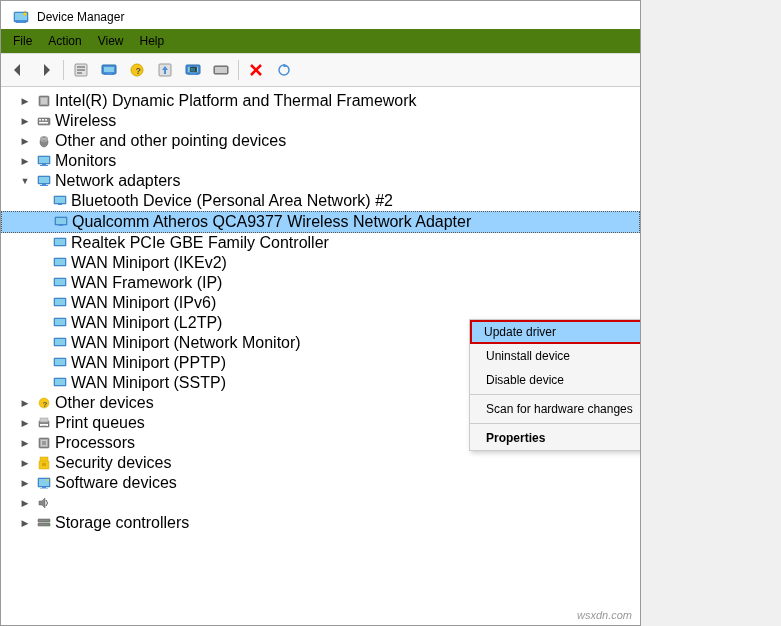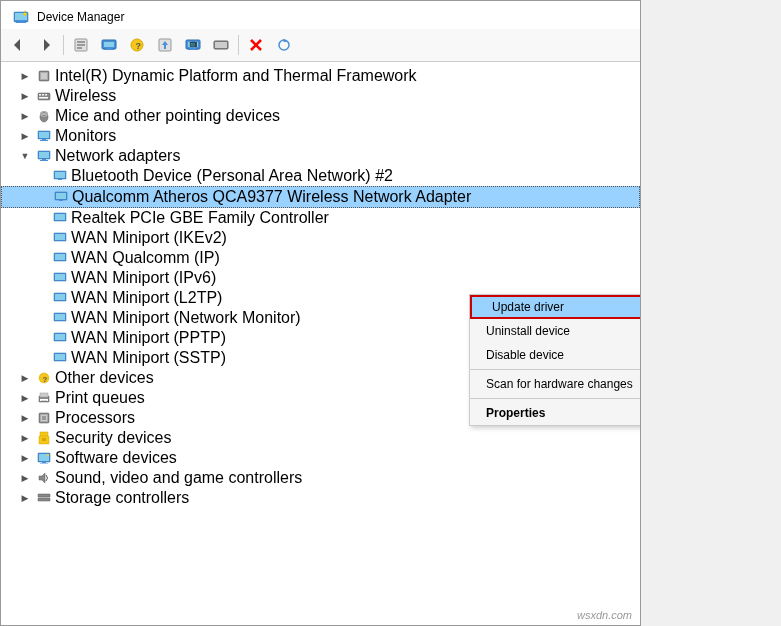--- a/index.html
+++ b/index.html
@@ -139,21 +139,21 @@
     .context-menu-item {
       padding: 5px 16px;
       cursor: pointer;
       font-size: 12px;
       color: #000;
     }
     .context-menu-item.highlighted {
       background: #99d1ff;
       border: 2px solid #cc0000;
       font-weight: normal;
-      padding: 3px 20px;
+      padding: 3px 12px;
     }
     .context-menu-item.bold-item {
       font-weight: bold;
     }
     .context-menu-separator {
       height: 1px;
       background: #ccc;
       margin: 2px 0;
     }
 
@@ -180,20 +180,26 @@
         <rect x="5" y="12" width="6" height="1.5" fill="#4a90d9"></rect>
         <rect x="3" y="13" width="10" height="1" fill="#4a90d9"></rect>
         <circle cx="12" cy="5" r="1.5" fill="#ffd700" stroke="#cba500" stroke-width="0.3"></circle>
         <line x1="11" y1="3.5" x2="13" y2="2" stroke="#cba500" stroke-width="0.5"></line>
         <line x1="12" y1="3" x2="12" y2="1.5" stroke="#cba500" stroke-width="0.5"></line>
       </svg>
     </div>
     <span class="title-bar-text">Device Manager</span>
   </div>
 
+  <div class="menu-bar">
+    <span class="menu-item">File</span>
+    <span class="menu-item">Action</span>
+    <span class="menu-item">View</span>
+    <span class="menu-item">Help</span>
+  </div>
 
   <div class="toolbar">
     <button class="toolbar-btn">
       <svg width="16" height="16" viewBox="0 0 16 16">
           <polygon points="10,2 4,8 10,14" fill="#555"></polygon>
         </svg>
     </button>
     <button class="toolbar-btn">
       <svg width="16" height="16" viewBox="0 0 16 16">
           <polygon points="6,2 12,8 6,14" fill="#555"></polygon>
@@ -294,21 +300,21 @@
         <span class="indent"></span>
         <span class="expand-btn">▶</span>
         <span class="item-icon">
           <svg width="14" height="14" viewBox="0 0 14 14">
             <ellipse cx="7" cy="8" rx="4" ry="5" fill="#888" stroke="#555" stroke-width="0.5"></ellipse>
             <ellipse cx="7" cy="5" rx="4" ry="3" fill="#aaa"></ellipse>
             <line x1="7" y1="3" x2="7" y2="7" stroke="#555" stroke-width="0.8"></line>
             <circle cx="7" cy="5" r="1" fill="#ccc"></circle>
           </svg>
         </span>
-        <span class="item-label">Mice and other pointing devices</span>
+        <span class="item-label">Other and other pointing devices</span>
       </div>
 
       <div class="tree-item">
         <span class="indent"></span>
         <span class="expand-btn">▶</span>
         <span class="item-icon">
           <svg width="14" height="14" viewBox="0 0 14 14">
             <rect x="1" y="2" width="12" height="8" fill="#4a90d9" stroke="#2a6fad" stroke-width="0.5" rx="0.5"></rect>
             <rect x="2" y="3" width="10" height="6" fill="#87ceeb"></rect>
             <rect x="5" y="10" width="4" height="1" fill="#4a90d9"></rect>
@@ -389,21 +395,21 @@
       <div class="tree-item">
         <span class="indent"></span>
         <span class="indent"></span>
         <span class="expand-btn" style="visibility:hidden">▶</span>
         <span class="item-icon">
             <svg width="14" height="14" viewBox="0 0 14 14">
               <rect x="1" y="2" width="12" height="8" fill="#4a90d9" stroke="#2a6fad" stroke-width="0.5" rx="0.5"></rect>
               <rect x="2" y="3" width="10" height="6" fill="#87ceeb"></rect>
             </svg>
           </span>
-        <span class="item-label">WAN Qualcomm (IP)</span>
+        <span class="item-label">WAN Framework (IP)</span>
       </div>
 
       <div class="tree-item">
         <span class="indent"></span>
         <span class="indent"></span>
         <span class="expand-btn" style="visibility:hidden">▶</span>
         <span class="item-icon">
             <svg width="14" height="14" viewBox="0 0 14 14">
               <rect x="1" y="2" width="12" height="8" fill="#4a90d9" stroke="#2a6fad" stroke-width="0.5" rx="0.5"></rect>
               <rect x="2" y="3" width="10" height="6" fill="#87ceeb"></rect>
@@ -535,21 +541,20 @@
 
       <div class="tree-item">
         <span class="indent"></span>
         <span class="expand-btn">▶</span>
         <span class="item-icon">
           <svg width="14" height="14" viewBox="0 0 14 14">
             <polygon points="2,5 5,5 8,2 8,12 5,9 2,9" fill="#888" stroke="#555" stroke-width="0.5"></polygon>
             <path d="M9,4 Q12,7 9,10" fill="none" stroke="#555" stroke-width="1"></path>
           </svg>
         </span>
-        <span class="item-label">Sound, video and game controllers</span>
       </div>
 
       <div class="tree-item">
         <span class="indent"></span>
         <span class="expand-btn">▶</span>
         <span class="item-icon">
           <svg width="14" height="14" viewBox="0 0 14 14">
             <rect x="1" y="3" width="12" height="3" fill="#888" stroke="#555" stroke-width="0.5" rx="0.5"></rect>
             <rect x="1" y="7" width="12" height="3" fill="#888" stroke="#555" stroke-width="0.5" rx="0.5"></rect>
             <circle cx="11" cy="4.5" r="0.8" fill="#4a4"></circle>

